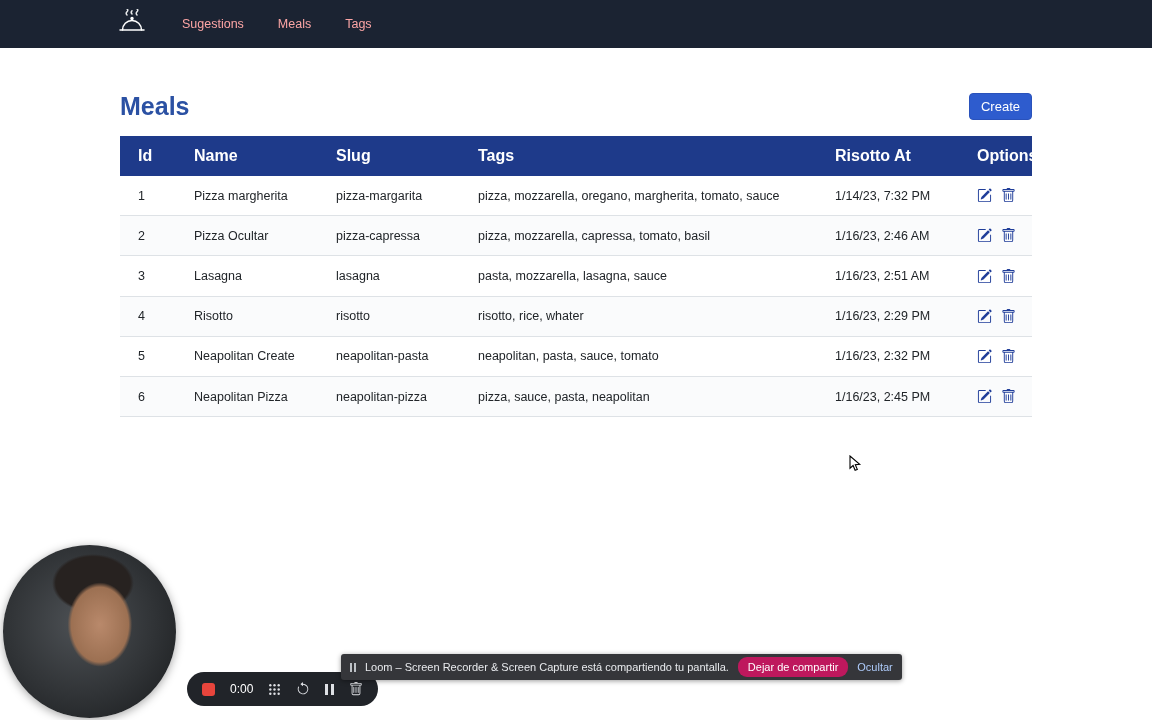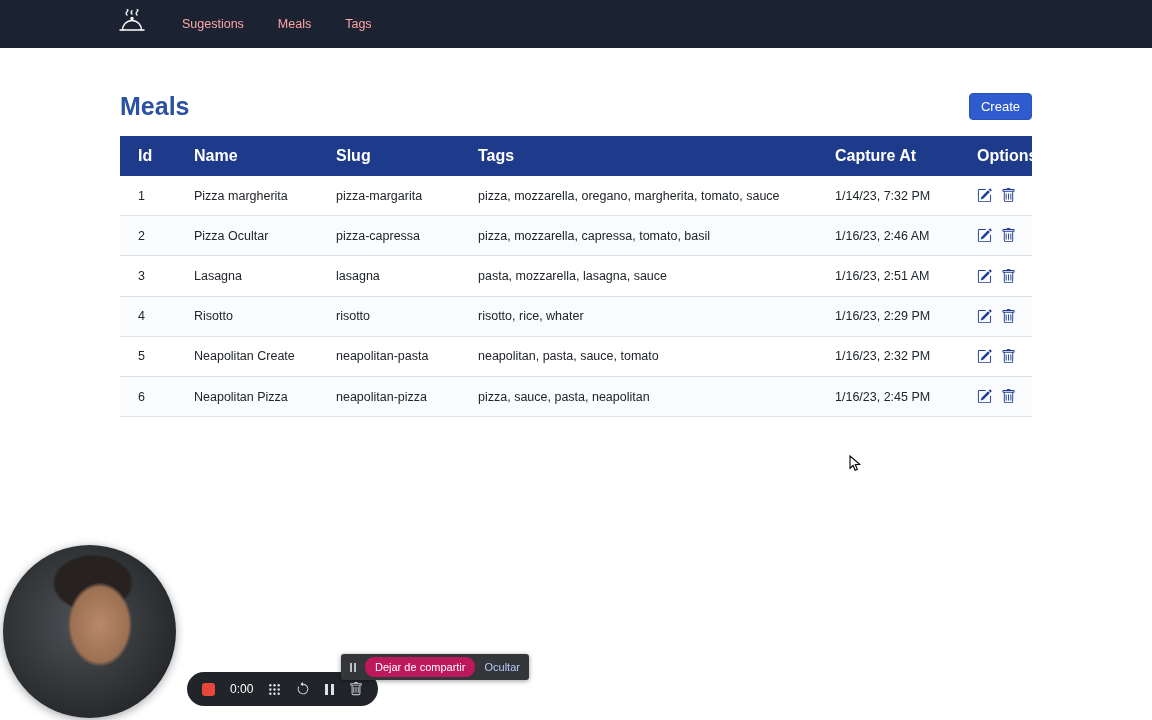--- a/index.html
+++ b/index.html
@@ -145,21 +145,21 @@
         <col style="width:357px">
           <col style="width:142px">
           <col style="width:73px">
       </colgroup>
       <thead>
         <tr>
           <th>Id</th>
           <th>Name</th>
           <th>Slug</th>
           <th>Tags</th>
-          <th>Capture At</th>
+          <th>Risotto At</th>
           <th>Options</th>
         </tr>
       </thead>
       <tbody>
   <tr>
     <td>1</td>
     <td>Pizza margherita</td>
     <td>pizza-margarita</td>
     <td>pizza, mozzarella, oregano, margherita, tomato, sauce</td>
     <td>1/14/23, 7:32 PM</td>
@@ -351,19 +351,20 @@
       <path d="M14.5 3a1 1 0 0 1-1 1H13v9a2 2 0 0 1-2 2H5a2 2 0 0 1-2-2V4h-.5a1 1 0 0 1-1-1V2a1 1 0 0 1 1-1H6a1 1 0 0 1 1-1h2a1 1 0 0 1 1 1h3.5a1 1 0 0 1 1 1zM4.118 4 4 4.059V13a1 1 0 0 0 1 1h6a1 1 0 0 0 1-1V4.059L11.882 4zM2.5 3h11V2h-11z"></path>
     </svg>
   </span>
 </div>
 
 <div class="share-bar">
   <span class="share-pause">
       <span></span>
       <span></span>
     </span>
+  <span class="share-msg">Loom – Screen Recorder &amp; Screen Capture está compartiendo tu pantalla.</span>
   <button class="share-stop-btn">Dejar de compartir</button>
   <span class="share-hide">Ocultar</span>
 </div>
 
 <svg class="cursor" width="14" height="18" viewBox="0 0 14 18">
   <path d="M1 1 L1 13.2 L4.1 10.5 L6.1 15.3 L8.3 14.4 L6.3 9.7 L10.7 9.4 Z" fill="#ffffff" stroke="#000000" stroke-width="1.1"></path>
 </svg>
 
 </body></html>

